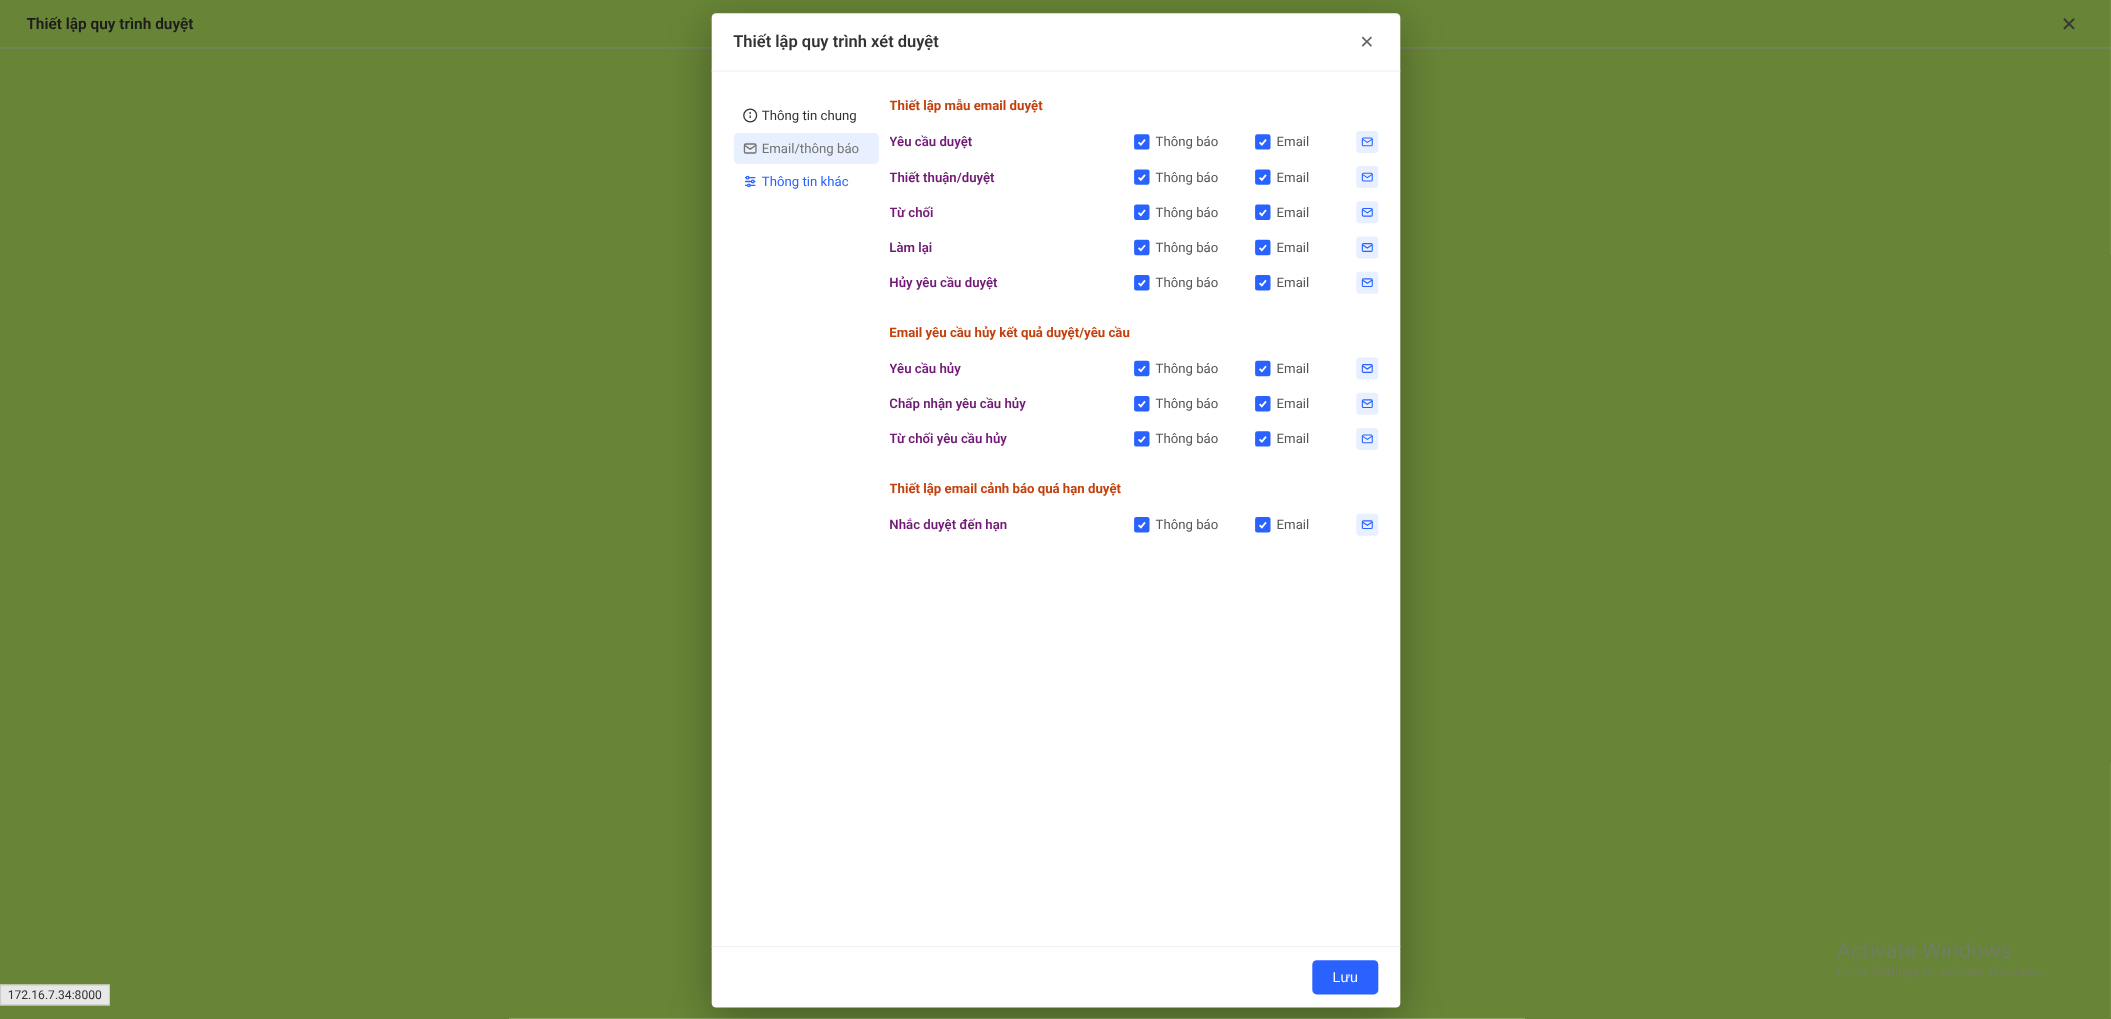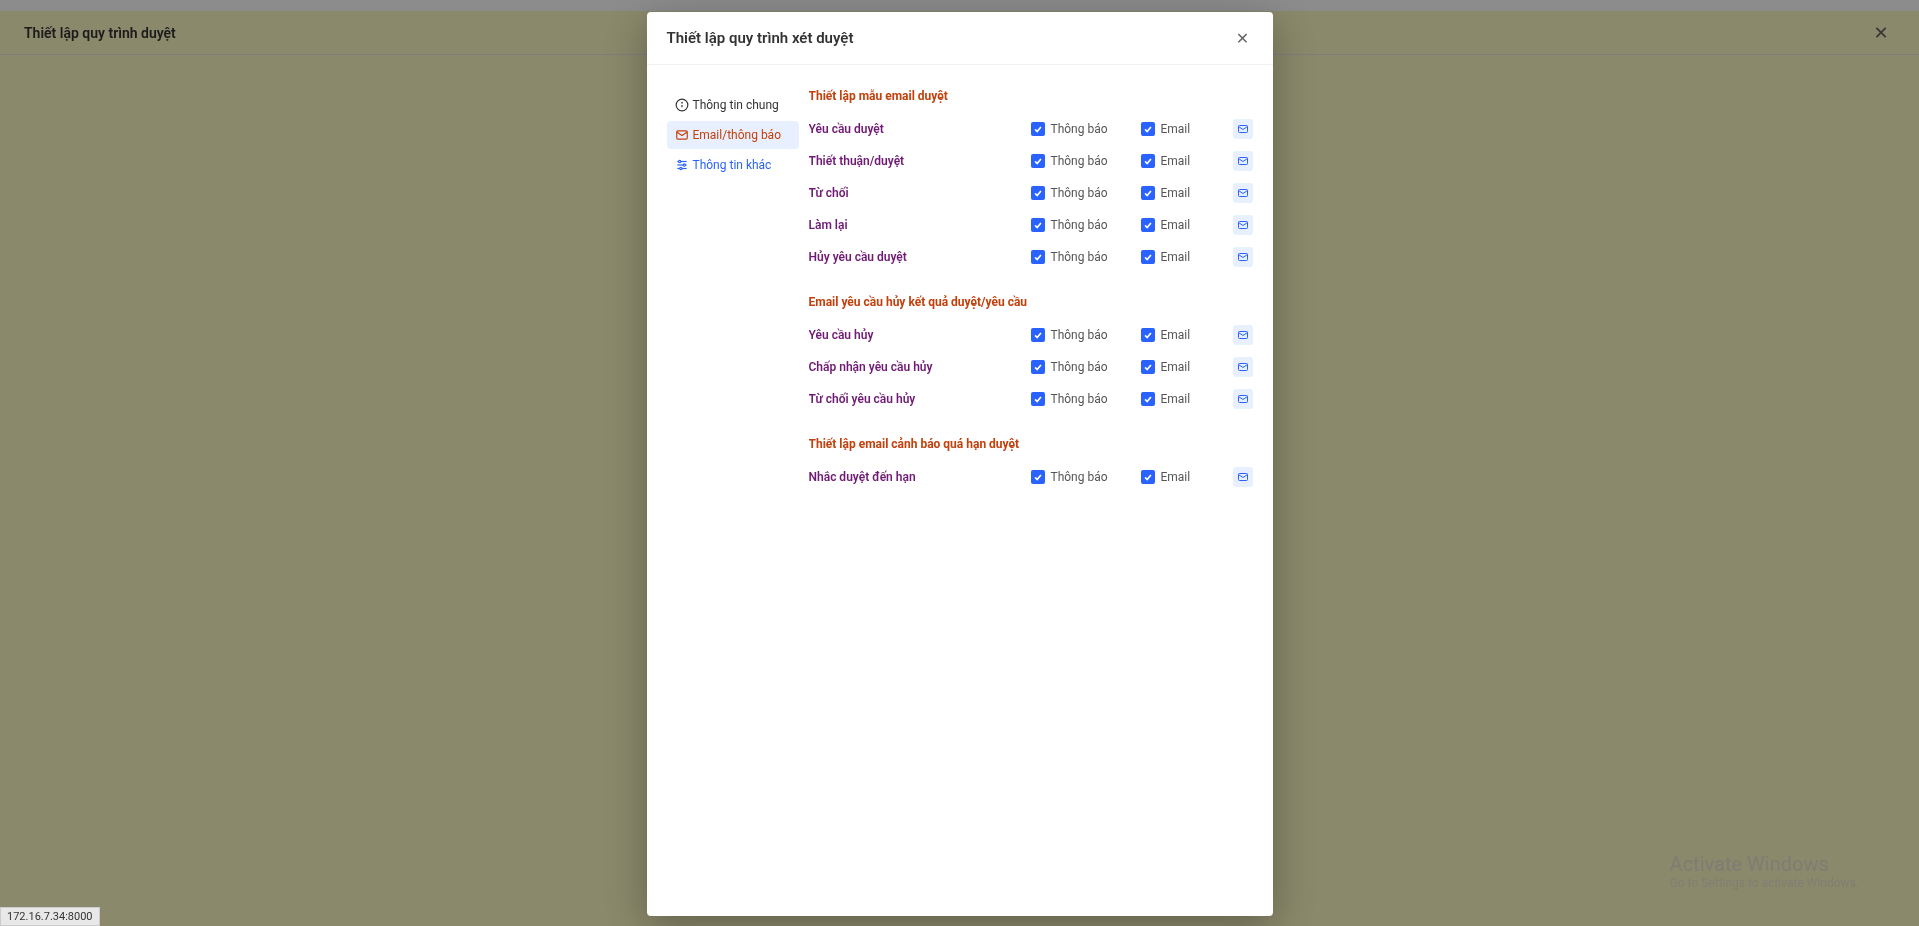--- a/index.html
+++ b/index.html
@@ -9,22 +9,21 @@
     color: #333;
     font-size: 13px;
     overflow: hidden;
     width: 1919px;
     height: 926px;
     position: relative;
   }
   .page-bg {
     position: absolute;
     top: 0; left: 0; right: 0; bottom: 0;
-    background: #fef9c3;
-    margin-top: 11px;
+    background: #bef264;
   }
   .page-header {
     height: 44px;
     display: flex;
     align-items: center;
     padding: 0 24px;
     border-bottom: 1px solid #e5e5e5;
   }
   .page-header-title {
     font-size: 14px;
@@ -91,21 +90,21 @@
     gap: 4px;
     padding: 7px 8px;
     font-size: 12px;
     color: #333;
     border-radius: 4px;
     cursor: pointer;
     margin-bottom: 2px;
   }
   .sidebar-item.active {
     background: #e8f0ff;
-    color: #c2410c;
+    color: #737373;
   }
   .sidebar-item.alt {
     color: #2962ff;
   }
   .sidebar-icon {
     width: 14px; height: 14px;
     flex-shrink: 0;
   }
   .content {
     flex: 1;
@@ -169,21 +168,21 @@
     background: #2962ff;
     color: #fff;
     border: none;
     padding: 8px 18px;
     border-radius: 4px;
     font-size: 13px;
     cursor: pointer;
   }
   .status-bar {
     position: absolute;
-    bottom: 0; left: 0;
+    bottom: 12px; left: 0;
     background: #e8e8e8;
     color: #333;
     font-size: 11px;
     padding: 2px 6px;
     border: 1px solid #ccc;
   }
   .watermark {
     position: absolute;
     right: 60px;
     bottom: 36px;
@@ -475,20 +474,23 @@
               <div class="mail-btn">
                 <svg viewBox="0 0 24 24" fill="none" stroke="#2962ff" stroke-width="2">
                   <rect x="3" y="5" width="18" height="14" rx="2"></rect>
                   <polyline points="3,7 12,13 21,7"></polyline>
                 </svg>
               </div>
             </div>
           </div>
         </div>
     </div>
+    <div class="modal-footer">
+      <button class="btn-primary">Lưu</button>
+    </div>
   </div>
 </div>
 
 <div class="status-bar">172.16.7.34:8000</div>
 
 <div class="watermark">
   <div class="watermark-title">Activate Windows</div>
   <div class="watermark-sub">Go to Settings to activate Windows.</div>
 </div>
 

